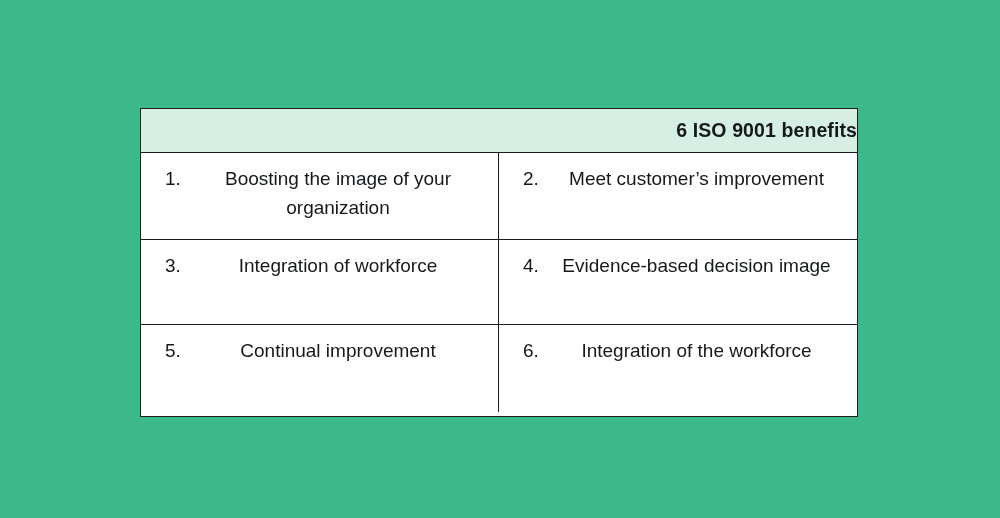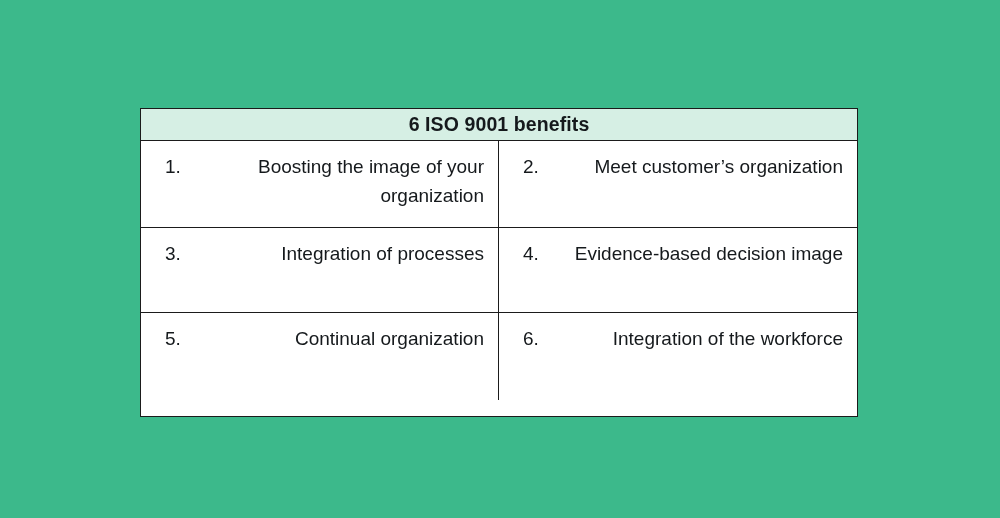--- a/index.html
+++ b/index.html
@@ -28,26 +28,26 @@
     width: 718px;
     height: 309px;
     box-sizing: border-box;
     border: 1px solid #1b1b1b;
     background: #ffffff;
     display: flex;
     flex-direction: column;
   }
   .table-header {
     flex: 0 0 auto;
-    height: 32px;
+    height: 44px;
     background: #d6efe4;
     border-bottom: 1px solid #1b1b1b;
     display: flex;
     align-items: center;
-    justify-content: center;
+    justify-content: flex-end;
     box-sizing: border-box;
   }
   .table-header-title {
     font-size: 19.5px;
     font-weight: bold;
     color: #15191c;
     letter-spacing: 0.1px;
     line-height: 1.2;
   }
   .table-body {
@@ -83,21 +83,21 @@
     line-height: 1.52;
   }
   .benefit-number {
     flex: 0 0 auto;
     width: 27px;
     text-align: left;
     white-space: nowrap;
   }
   .benefit-text {
     flex: 1 1 auto;
-    text-align: right;
+    text-align: center;
   }
 </style>
 </head>
 <body>
 
 <div id="canvas" style="background: rgb(60, 185, 139);">
 
   <div id="benefits-table" style="border-color: rgb(27, 27, 27); background: rgb(255, 255, 255);">
 
     <div class="table-header" style="background: rgb(214, 239, 228); border-bottom-color: rgb(27, 27, 27);">
@@ -109,45 +109,45 @@
       <div class="table-row row-0" style="border-bottom-color: rgb(27, 27, 27);">
         <div class="table-cell cell-left" style="border-right-color: rgb(27, 27, 27);">
           <div class="benefit-item">
             <span class="benefit-number">1.</span>
             <span class="benefit-text">Boosting the image of your organization</span>
           </div>
         </div>
         <div class="table-cell cell-right">
           <div class="benefit-item">
             <span class="benefit-number">2.</span>
-            <span class="benefit-text">Meet customer’s organization</span>
+            <span class="benefit-text">Meet customer’s improvement</span>
           </div>
         </div>
       </div>
 
       <div class="table-row row-1" style="border-bottom-color: rgb(27, 27, 27);">
         <div class="table-cell cell-left" style="border-right-color: rgb(27, 27, 27);">
           <div class="benefit-item">
             <span class="benefit-number">3.</span>
-            <span class="benefit-text">Integration of processes</span>
+            <span class="benefit-text">Integration of workforce</span>
           </div>
         </div>
         <div class="table-cell cell-right">
           <div class="benefit-item">
             <span class="benefit-number">4.</span>
             <span class="benefit-text">Evidence-based decision image</span>
           </div>
         </div>
       </div>
 
       <div class="table-row row-2" style="border-bottom-color: rgb(27, 27, 27);">
         <div class="table-cell cell-left" style="border-right-color: rgb(27, 27, 27);">
           <div class="benefit-item">
             <span class="benefit-number">5.</span>
-            <span class="benefit-text">Continual organization</span>
+            <span class="benefit-text">Continual improvement</span>
           </div>
         </div>
         <div class="table-cell cell-right">
           <div class="benefit-item">
             <span class="benefit-number">6.</span>
             <span class="benefit-text">Integration of the workforce</span>
           </div>
         </div>
       </div>
 

